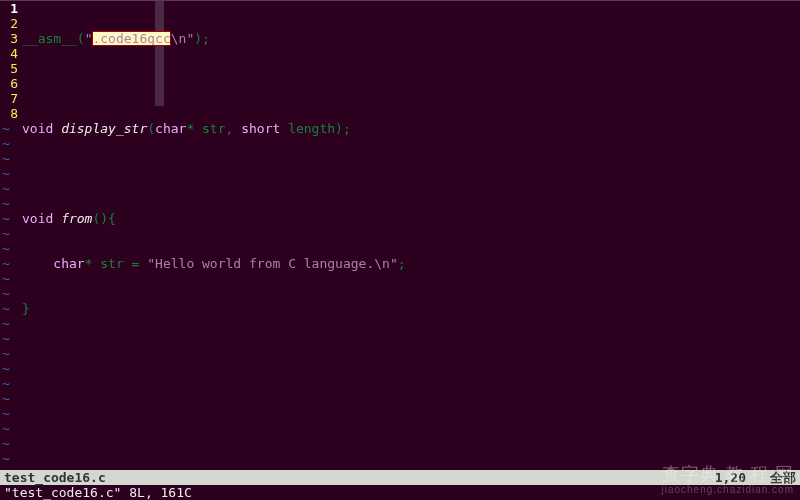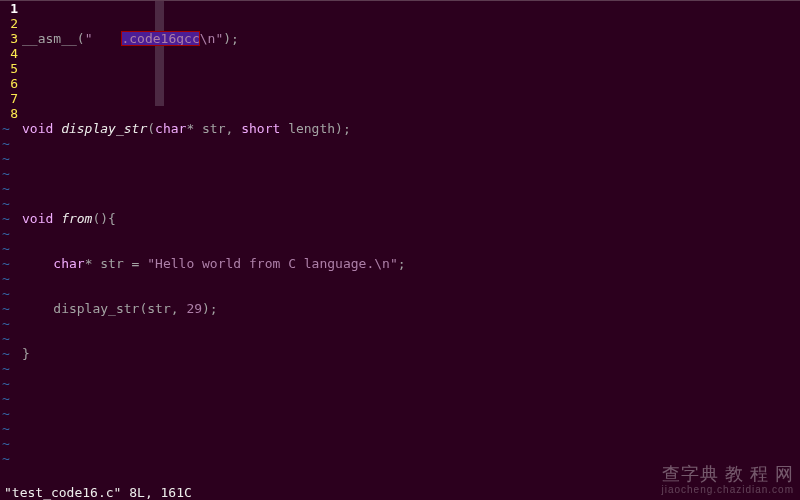--- a/index.html
+++ b/index.html
@@ -44,28 +44,27 @@
     top: 120px;
     color: #3465a4;
     line-height: 15px;
   }
   .tilde-col div { height: 15px; padding-left: 2px; }
   .type { color: #f0abfc; }
   .str  { color: #ad7fa8; }
   .special { color: #ad7fa8; }
   .num  { color: #ad7fa8; }
   .fn   { color: #eeeeec; font-style: italic; }
-  .plain{ color: #a3a3a3; }
+  .plain{ color: #15803d; }
 
   
   .search-hl {
-    background: #4c1d95;
+    background: #fef9c3;
     outline: 1px solid #a40000;
     outline-offset: -1px;
-    margin-left: 29px;
   }
   
   .cursor-block {
     position: absolute;
     top: 0;
     left: 155px;
     width: 9px;
     height: 105px;
     background: rgba(138,118,138,0.35);
     pointer-events: none;
@@ -129,21 +128,20 @@
       <div>8</div>
     </div>
 
     <div class="lines">
       <div class="line"><span class="plain">__asm__</span><span class="plain">(</span><span class="str">"</span><span class="str search-hl">.code16gcc</span><span class="special">\n</span><span class="str">"</span><span class="plain">);</span></div>
       <div class="line"></div>
       <div class="line"><span class="type">void</span><span class="plain"> </span><span class="fn">display_str</span><span class="plain">(</span><span class="type">char</span><span class="plain">* str, </span><span class="type">short</span><span class="plain"> length);</span></div>
       <div class="line"></div>
       <div class="line"><span class="type">void</span><span class="plain"> </span><span class="fn">from</span><span class="plain">(){</span></div>
       <div class="line"><span class="plain">    </span><span class="type">char</span><span class="plain">* str = </span><span class="str">"</span><span class="str">Hello world from C language.</span><span class="special">\n</span><span class="str">"</span><span class="plain">;</span></div>
-      <div class="line"><span class="plain">    </span><span class="plain">display_str(str, </span><span class="num">29</span><span class="plain">);</span></div>
       <div class="line"><span class="plain">}</span></div>
     </div>
 
     <div class="tilde-col" id="tildes">
         <div>~</div>
         <div>~</div>
         <div>~</div>
         <div>~</div>
         <div>~</div>
         <div>~</div>
@@ -160,20 +158,26 @@
         <div>~</div>
         <div>~</div>
         <div>~</div>
         <div>~</div>
         <div>~</div>
         <div>~</div>
         <div>~</div>
       </div>
   </div>
 
+  <div class="statusline">
+    <span class="fname">test_code16.c</span>
+    <span class="sp"></span>
+    <span class="pos">1,20</span>
+    <span class="pct">全部</span>
+  </div>
 
   <div class="cmdline">
     <span>"test_code16.c" 8L, 161C</span>
   </div>
 </div>
 
 <div class="wm1">查字典  教 程 网</div>
 <div class="wm2">jiaocheng.chazidian.com</div>
 
 </body></html>

